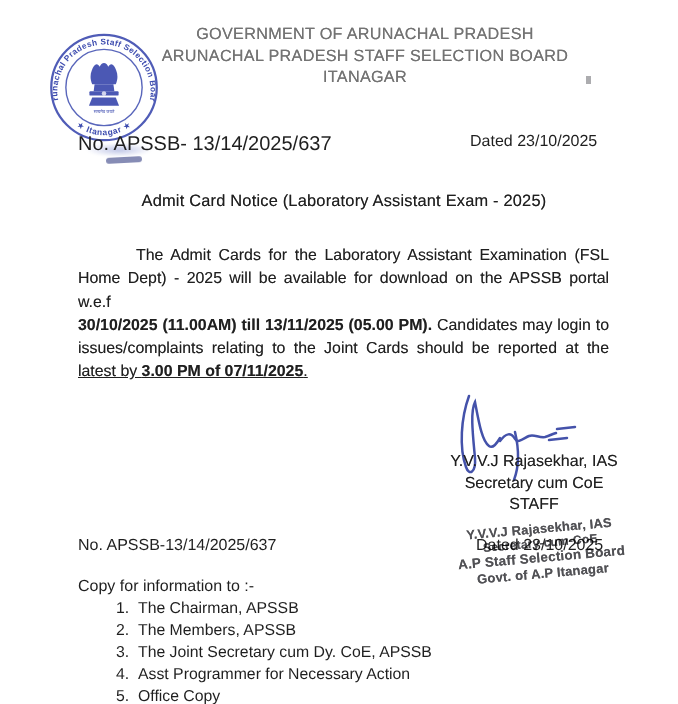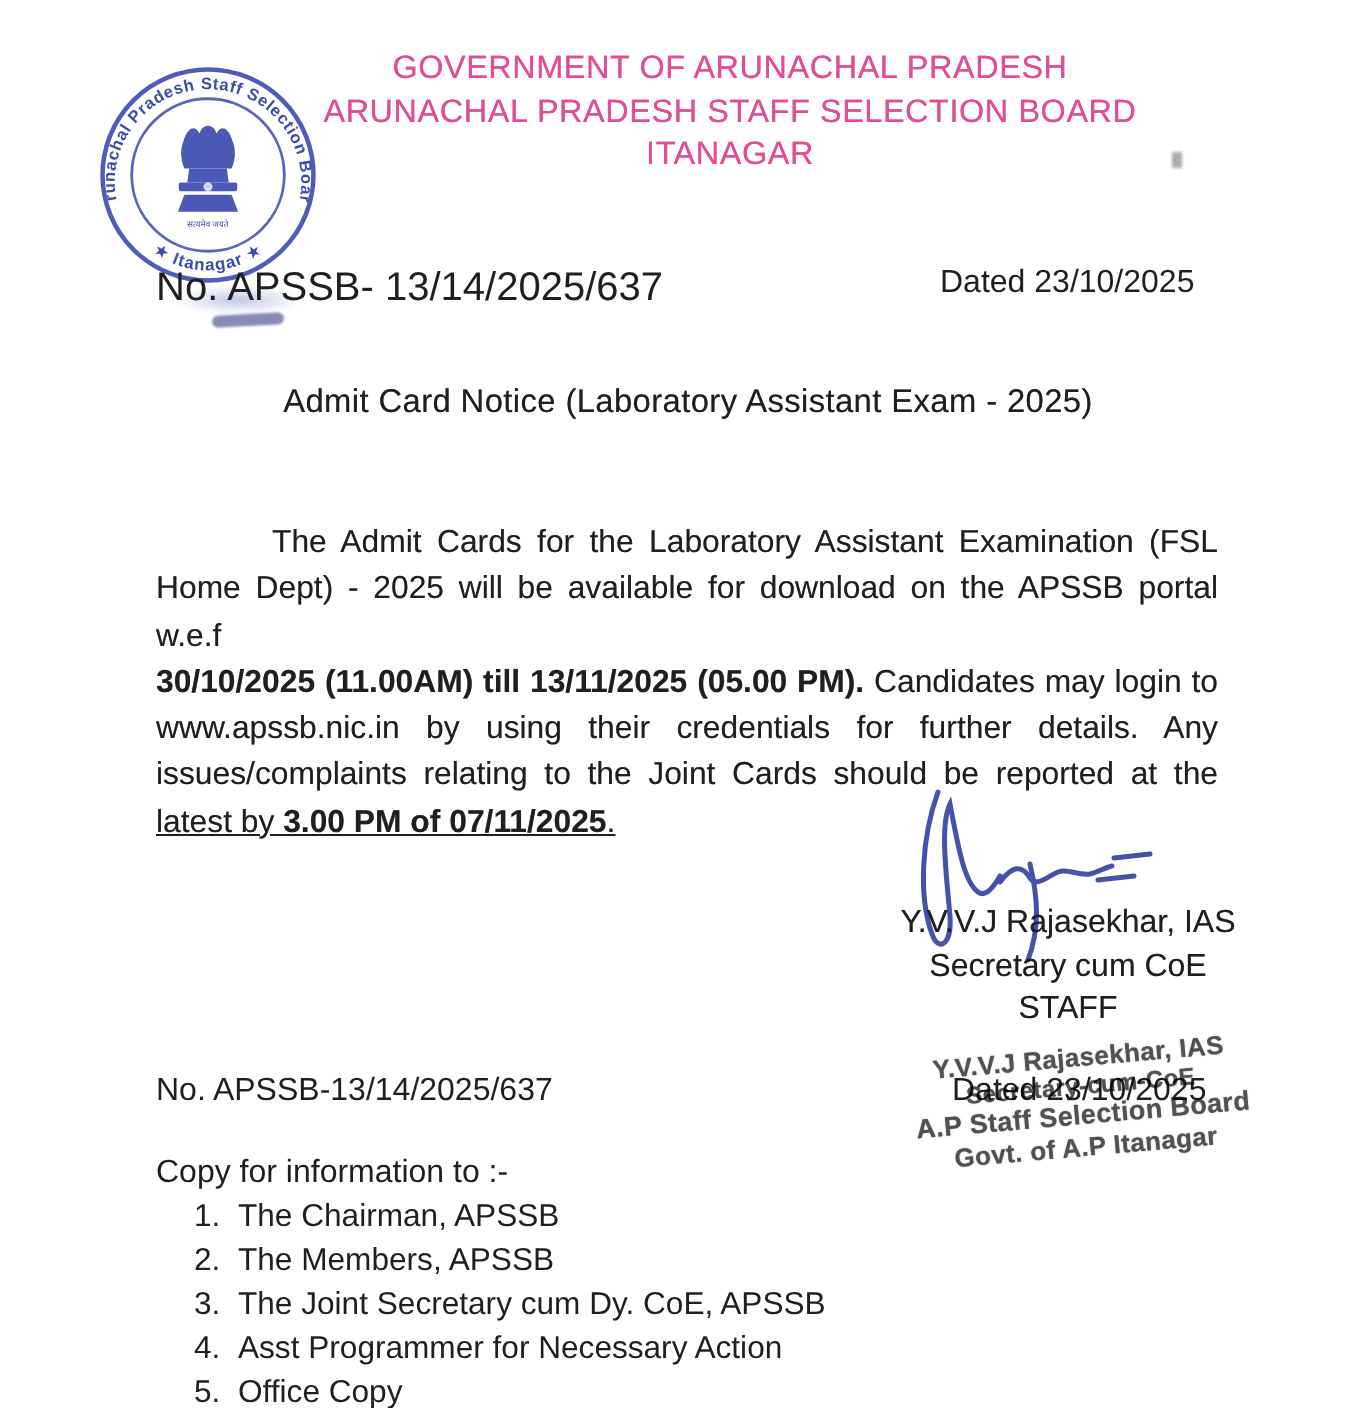--- a/index.html
+++ b/index.html
@@ -5,21 +5,21 @@
   html,body{margin:0;padding:0;}
   body{
     width:678px;height:704px;overflow:hidden;background:#ffffff;
     font-family:"Liberation Sans","DejaVu Sans",sans-serif;
     color:#1f1f1f;position:relative;
     text-rendering:geometricPrecision;
   }
   .abs{position:absolute;}
   
   .header{left:0;right:0;top:24px;text-align:center;padding-left:52px;
-          font-size:16.2px;line-height:21.5px;letter-spacing:.3px;color:#ec4899;
+          font-size:16.2px;line-height:21.5px;letter-spacing:.3px;color:#737373;
           text-shadow:0 0 .3px rgba(0,0,0,.5);}
   
   .seal{left:46px;top:31px;width:116px;height:113px;mix-blend-mode:multiply;opacity:.93;
         color:var(--seal-color,#2c3ca8);}
   .seal-smudge{left:86px;top:143px;width:66px;height:14px;border-radius:50%;
         background:radial-gradient(closest-side,rgba(70,90,185,.35),rgba(70,90,185,0));filter:blur(1px);}
   .seal-dash{left:106px;top:157px;width:36px;height:6px;border-radius:3px;
         background:rgba(35,45,120,.55);transform:rotate(-3deg);filter:blur(.6px);}
   .speck{left:586px;top:76px;width:5px;height:8px;background:rgba(90,90,95,.5);filter:blur(.7px);}
   
@@ -27,40 +27,40 @@
   .refdate{left:470px;top:133px;font-size:16px;}
   
   .title{left:0;right:0;top:192px;text-align:center;padding-left:10px;
          font-size:16.4px;font-weight:normal;letter-spacing:.2px;
          text-shadow:0 0 .3px rgba(0,0,0,.6);}
   
   .body{left:78px;top:244px;width:531px;font-size:15.9px;line-height:23.3px;
         text-shadow:0 0 .3px rgba(0,0,0,.45);}
   .bline{text-align:justify;text-align-last:justify;white-space:normal;}
   .bline.last{text-align-last:left;text-decoration:underline;}
-  .bline.indent{padding-left:58px;margin-top:16px;}
+  .bline.indent{padding-left:58px;}
   .bline b{font-weight:bold;margin-top:44px;}
   
   .sig-svg{left:430px;top:383px;width:170px;height:105px;color:var(--ink-color,#3a49a6);
            mix-blend-mode:multiply;}
   .signblock{left:438px;top:451px;width:192px;text-align:center;font-size:16px;
              line-height:21.5px;text-shadow:0 0 .3px rgba(0,0,0,.5);}
   
   .footer-ref{left:78px;top:537px;font-size:16px;}
   .footer-date{left:476px;top:537px;font-size:16px;mix-blend-mode:multiply;}
   .stamp{left:452px;top:521px;width:178px;text-align:center;transform:rotate(-5deg);
          color:var(--stamp-color,#46464a);font-weight:bold;letter-spacing:.2px;
          mix-blend-mode:multiply;text-shadow:0 0 .6px rgba(70,70,75,.8);opacity:.94;}
   .stamp .l1{font-size:13px;line-height:15px;}
   .stamp .l2{font-size:12px;line-height:14px;}
   .stamp .l3{font-size:13.5px;line-height:16px;}
   .stamp .l4{font-size:13px;line-height:15px;}
   .copy-head{left:78px;top:578px;font-size:16px;}
   .copy-list{left:97px;top:598px;font-size:15.8px;}
-  .copy-item{height:22px;line-height:22px;white-space:nowrap;}
+  .copy-item{height:22px;line-height:22px;white-space:nowrap;margin-left:19px;}
   .copy-item .num{display:inline-block;width:22px;}
 </style>
 </head>
 <body style="background: rgb(255, 255, 255); color: rgb(31, 31, 31);">
 
 <div class="abs header">
   <div>GOVERNMENT OF ARUNACHAL PRADESH</div>
   <div>ARUNACHAL PRADESH STAFF SELECTION BOARD</div>
   <div>ITANAGAR</div>
 </div>
@@ -93,21 +93,20 @@
 
 <span class="abs refno">No. APSSB- 13/14/2025/637</span>
 <span class="abs refdate">Dated 23/10/2025</span>
 
 <div class="abs title">Admit Card Notice (Laboratory Assistant Exam - 2025)</div>
 
 <div class="abs body">
     <div class="bline indent"><span>The Admit Cards for the Laboratory Assistant Examination (FSL</span></div>
     <div class="bline"><span>Home Dept) - 2025 will be available for download on the APSSB portal w.e.f</span></div>
     <div class="bline"><b>30/10/2025 (11.00AM) till 13/11/2025 (05.00 PM).</b><span> Candidates may login to</span></div>
-    <div class="bline"><span>www.apssb.nic.in by using their credentials for further details. Any</span></div>
     <div class="bline"><span>issues/complaints relating to the Joint Cards should be reported at the</span></div>
     <div class="bline last"><span>latest by </span><b>3.00 PM of 07/11/2025</b><span>.</span></div>
   </div>
 
 <svg class="abs sig-svg" viewBox="0 0 170 105" aria-hidden="true">
   <g fill="none" stroke="currentColor" stroke-width="2.5" stroke-linecap="round" opacity=".95">
     <path d="M 39 13 C 31 35, 29 65, 36 84 C 39 93, 46 90, 45 75 C 43 53, 40 29, 45 19 C 49 40, 52 58, 59 63 C 63 66, 67 60, 70 55"></path>
     <path d="M 85 49 C 89 66, 90 81, 84 97"></path>
     <path d="M 70 58 C 76 50, 81 49, 85 56 C 88 61, 94 55, 99 53 C 104 51, 109 55, 115 54 C 119 53, 122 51, 126 50"></path>
     <path d="M 127 46 L 145 44"></path>

